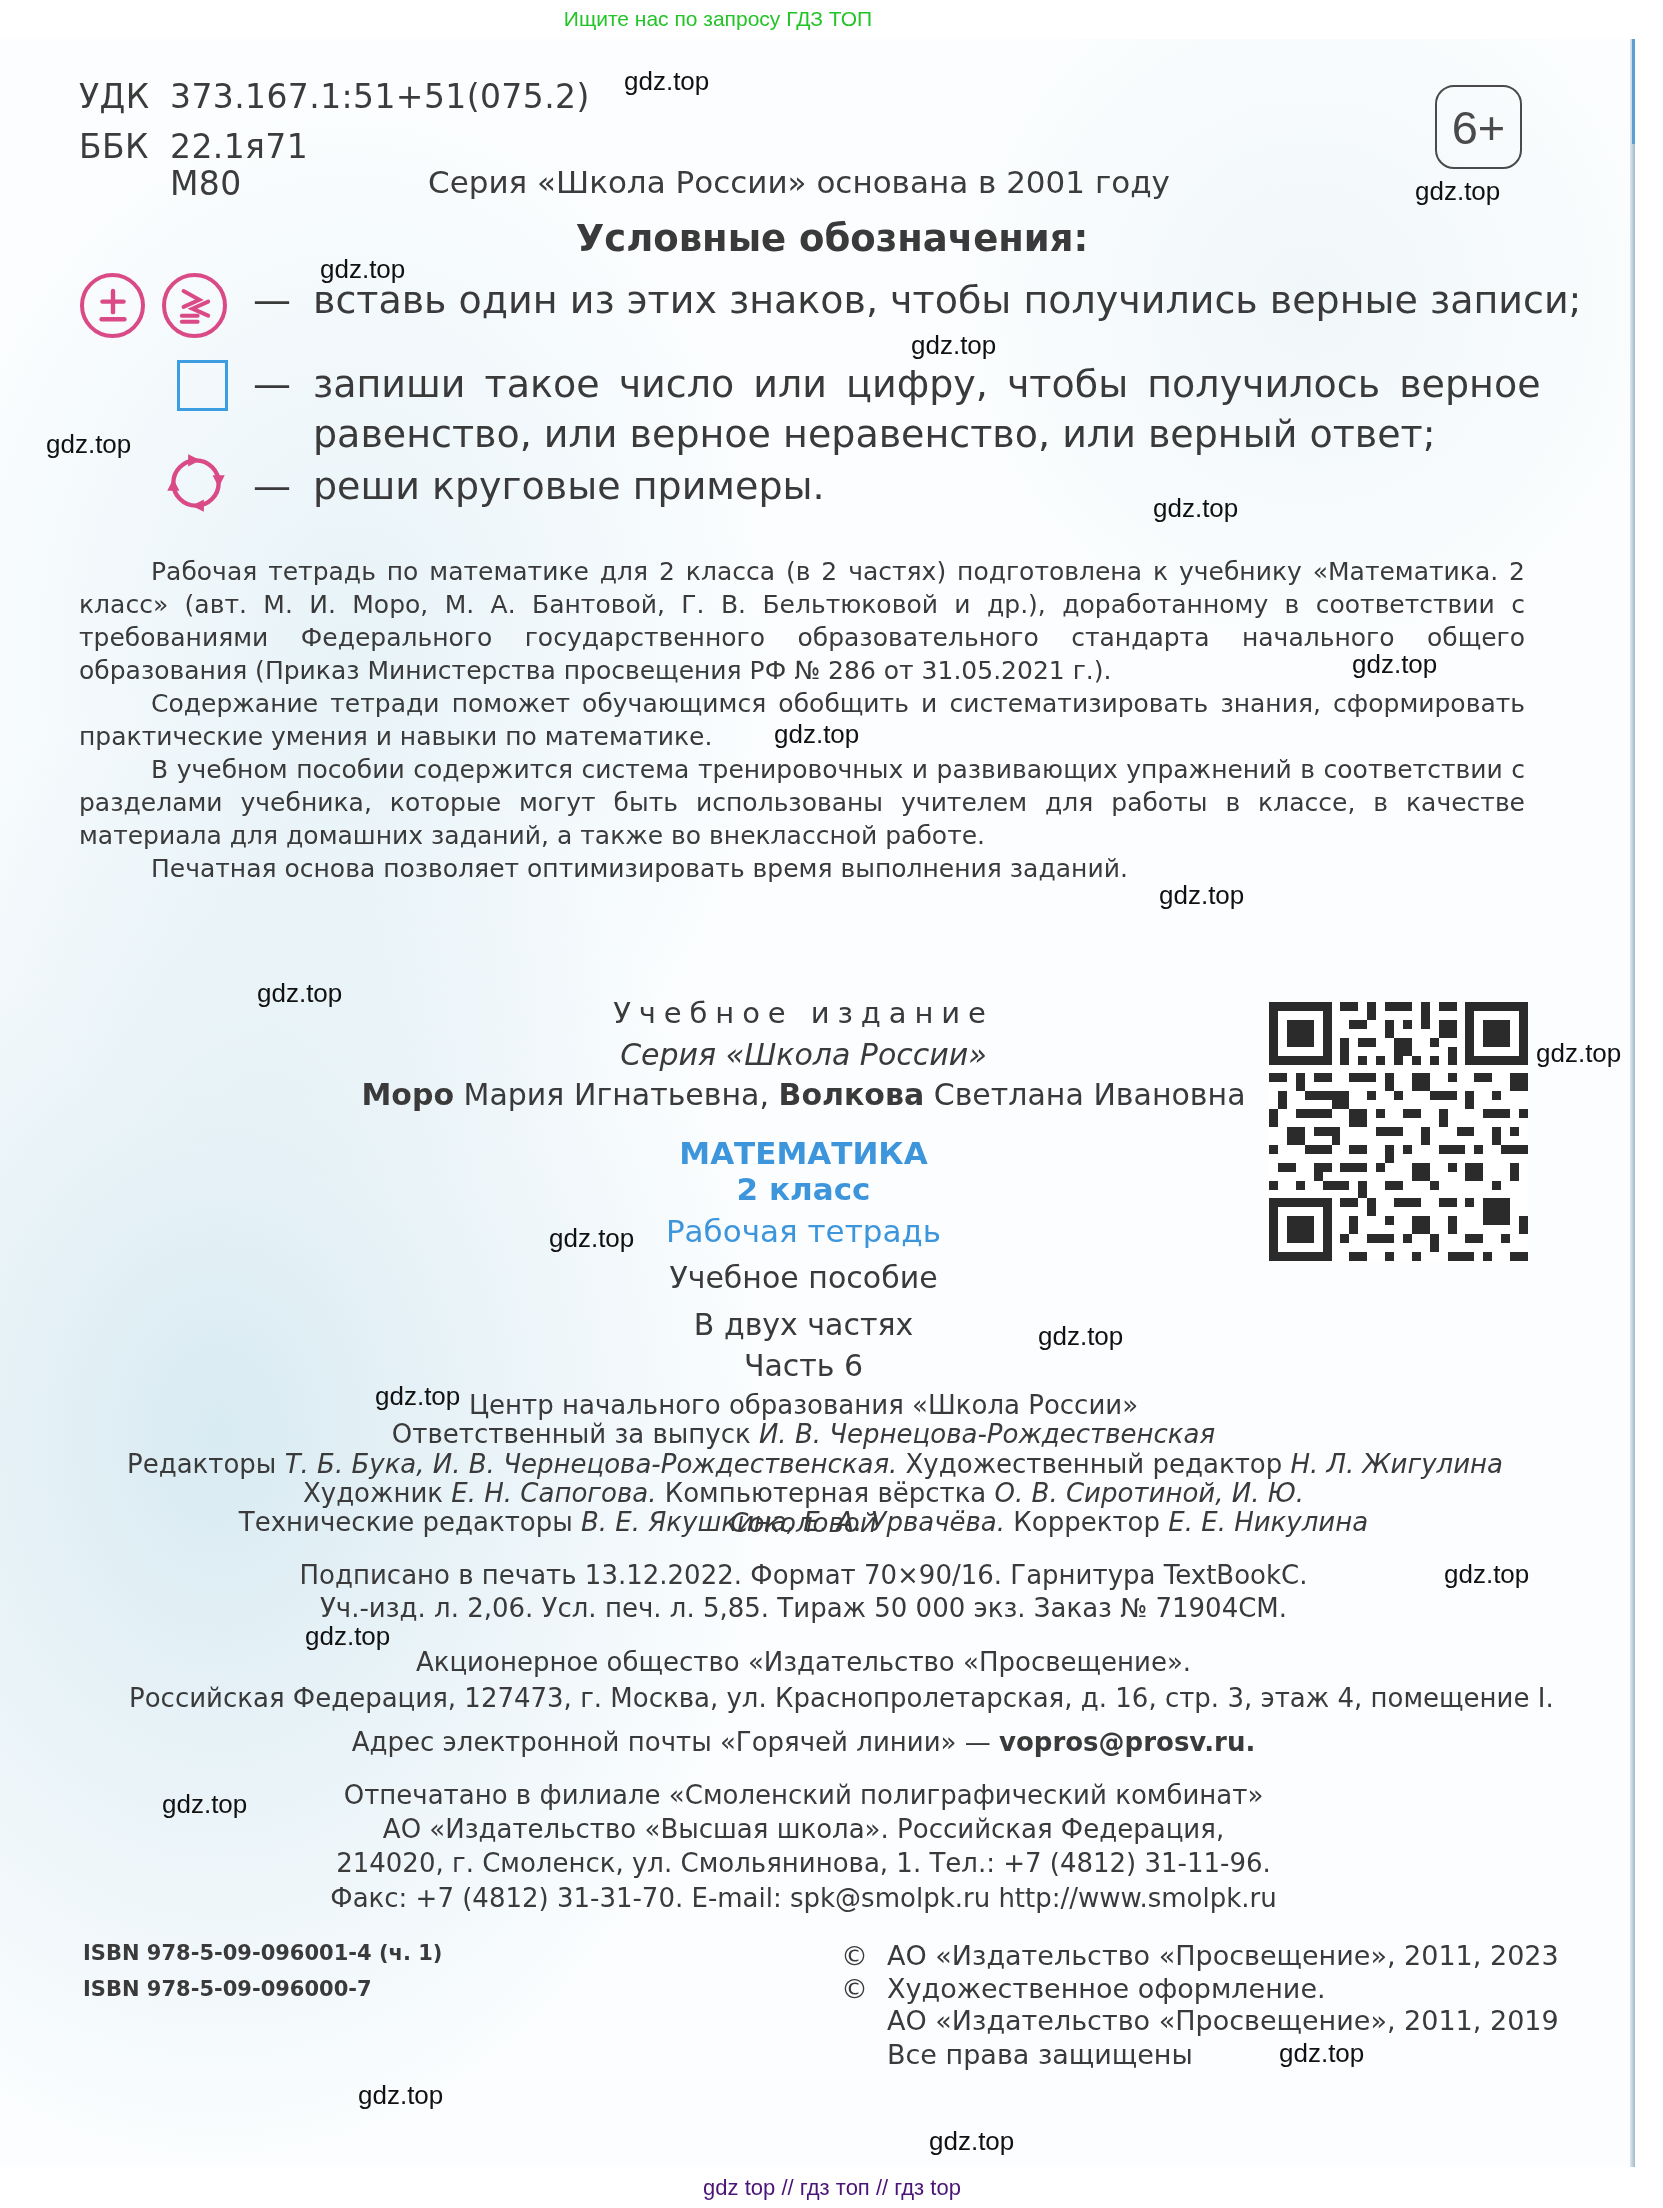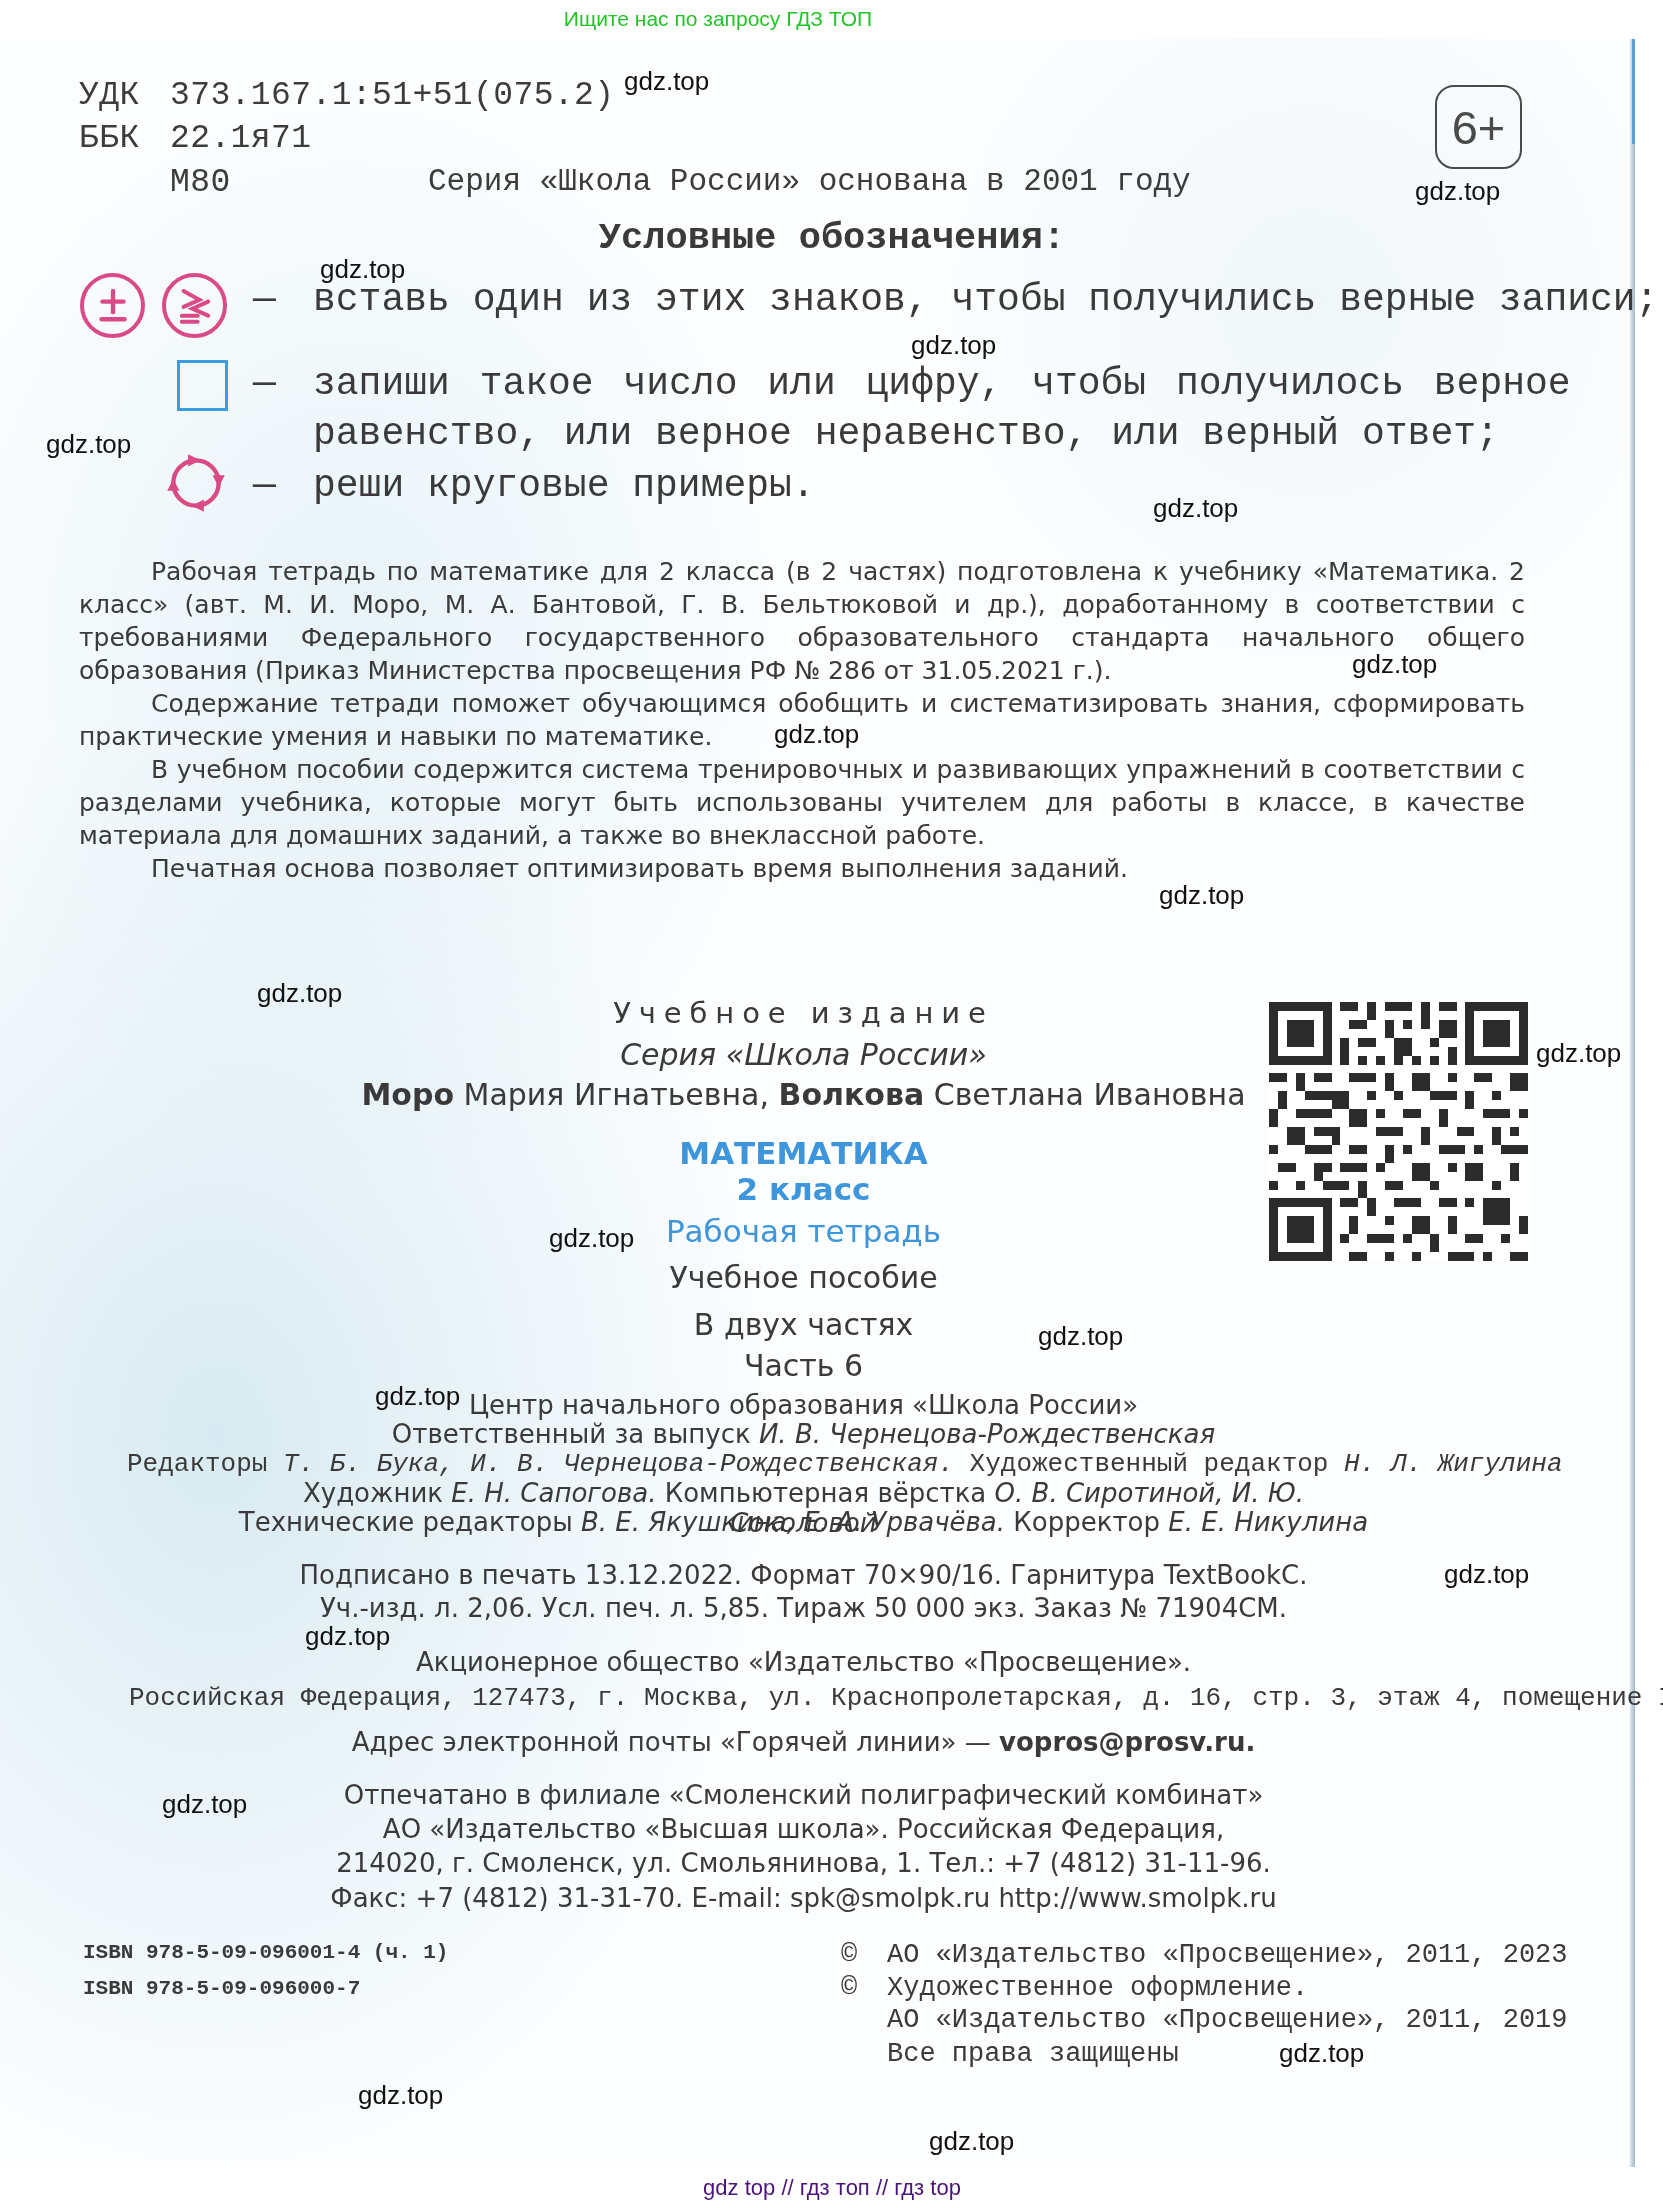--- a/index.html
+++ b/index.html
@@ -2,21 +2,21 @@
 <html style="font-size:14px"><head>
 <meta charset="utf-8">
 <style>
   html, body { margin:0; padding:0; }
   body {
     width:1664px; height:2208px; position:relative; overflow:hidden;
     background:#ffffff;
     font-family:"DejaVu Sans", sans-serif;
     color:#3a3a3a;
   }
-  .abs { position:absolute; white-space:nowrap;font-family:Liberation Mono, monospace; }
+  .abs { position:absolute; white-space:nowrap; }
   .page {
     position:absolute; left:0; top:39px; width:1635px; height:2128px;
     background:
       radial-gradient(ellipse 786px 1048px at 218px 1397px, rgba(205,228,238,0.75), rgba(255,255,255,0) 70%),
       radial-gradient(ellipse 611px 786px at 349px 611px, rgba(214,234,242,0.55), rgba(255,255,255,0) 70%),
       radial-gradient(ellipse 524px 524px at 1310px 262px, rgba(230,240,244,0.5), rgba(255,255,255,0) 70%),
       #fbfdfe;
   }
   .page-edge {
     position:absolute; left:1630px; top:39px; width:5.2px; height:2128px;
@@ -85,21 +85,21 @@
 <div class="page"></div>
 <div class="page-edge">
     <div class="blue"></div>
   </div>
 
 <div class="abs banner-top">Ищите нас по запросу ГДЗ ТОП</div>
 
 <div class="abs code" style="left:79px; top:77px;">
   <span class="k">УДК</span><span>373.167.1:51+51(075.2)</span>
 </div>
-<div class="abs code" style="left:79px; top:120px;">
+<div class="abs code" style="left:79px; top:127px;">
   <span class="k">ББК</span><span>22.1я71</span>
 </div>
 <div class="abs code" style="left:170px; top:164px;">М80</div>
 <div class="abs series-line" style="left:428px; top:164px;">Серия «Школа России» основана в 2001 году</div>
 <div class="abs age-badge">6+</div>
 
 <div class="abs legend-title">Условные обозначения:</div>
 
 <div class="icon-circle" style="left:80px; top:273px;">
   <svg width="44" height="44" viewBox="0 0 50 50">

